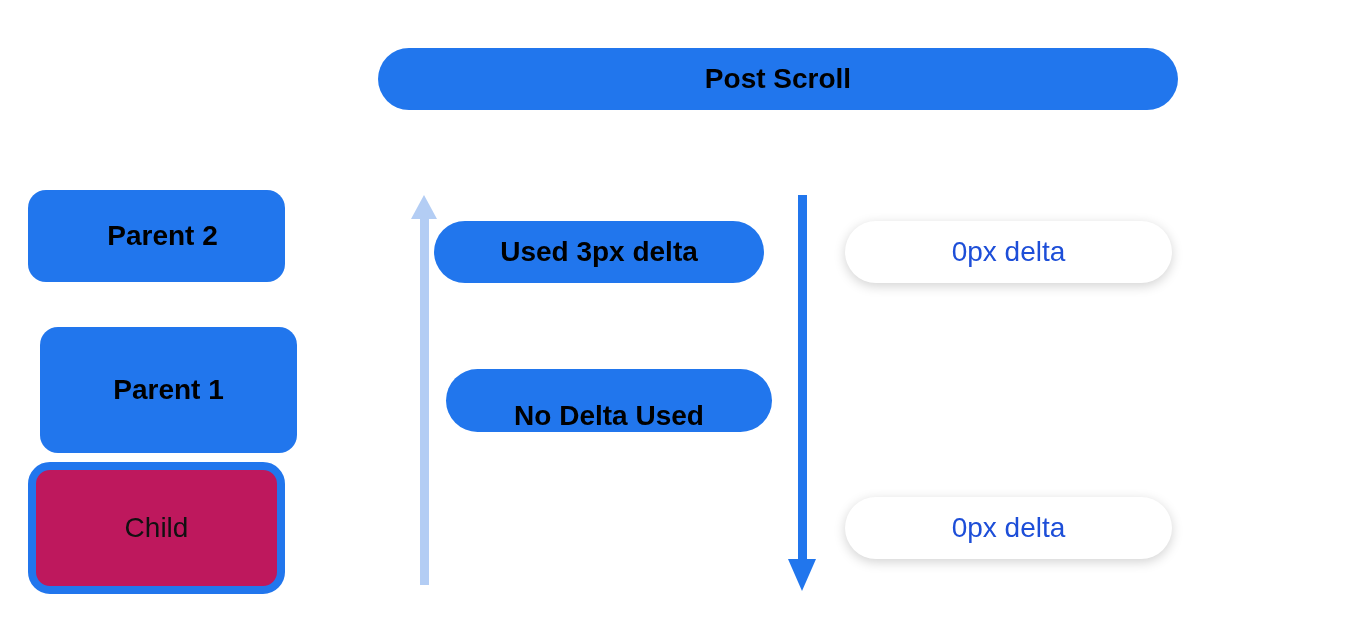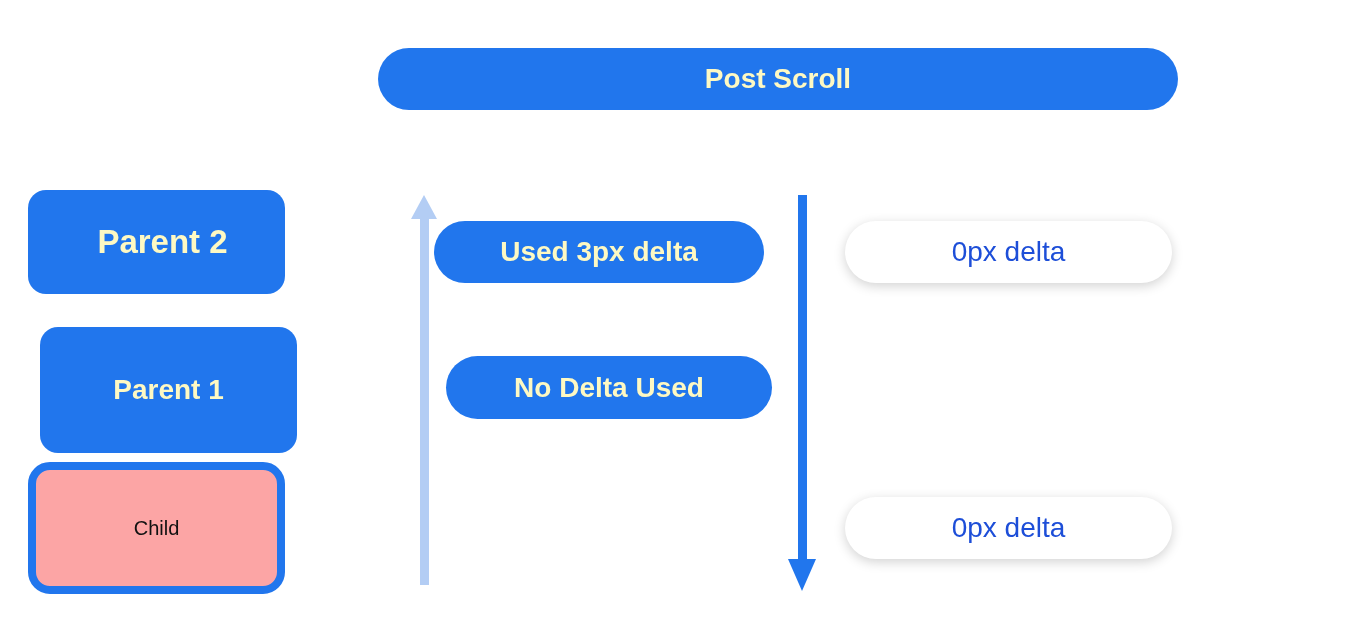--- a/index.html
+++ b/index.html
@@ -17,69 +17,70 @@
   }
   .pill, .box {
     position: absolute;
     display: flex;
     align-items: center;
     justify-content: center;
     box-sizing: border-box;
   }
   .blue-fill {
     background: #2176ed;
-    color: #fef9c3;
+    color: #000000;
     font-weight: bold;
   }
   .white-fill {
     background: #ffffff;
     color: #1d4ed8;
     font-weight: 500;
     box-shadow: 0 3px 12px rgba(0,0,0,0.18);
   }
   .header-pill {
     left: 378px; top: 48px;
     width: 800px; height: 62px;
     border-radius: 31px;
     font-size: 28px;
   }
   .node-parent2 {
     left: 28px; top: 190px;
-    width: 257px; height: 104px;
+    width: 257px; height: 92px;
     border-radius: 18px;
-    font-size: 33px;
+    font-size: 28px;
     padding-left: 12px;
   }
   .node-parent1 {
     left: 40px; top: 327px;
     width: 257px; height: 126px;
     border-radius: 18px;
     font-size: 28px;
   }
   .node-child {
     left: 28px; top: 462px;
     width: 257px; height: 132px;
     border-radius: 22px;
-    background: #fca5a5;
+    background: #be185d;
     border: 8px solid #2176ed;
     color: #111111;
     font-weight: 500;
-    font-size: 20px;
+    font-size: 28px;
   }
   .pill-used {
     left: 434px; top: 221px;
     width: 330px; height: 62px;
     border-radius: 31px;
     font-size: 28px;
   }
   .pill-nodelta {
-    left: 446px; top: 356px;
+    left: 446px; top: 369px;
     width: 326px; height: 63px;
     border-radius: 32px;
     font-size: 28px;
+    align-items: flex-end;
   }
   .pill-zero-top {
     left: 845px; top: 221px;
     width: 327px; height: 62px;
     border-radius: 31px;
     font-size: 28px;
   }
   .pill-zero-bottom {
     left: 845px; top: 497px;
     width: 327px; height: 62px;

